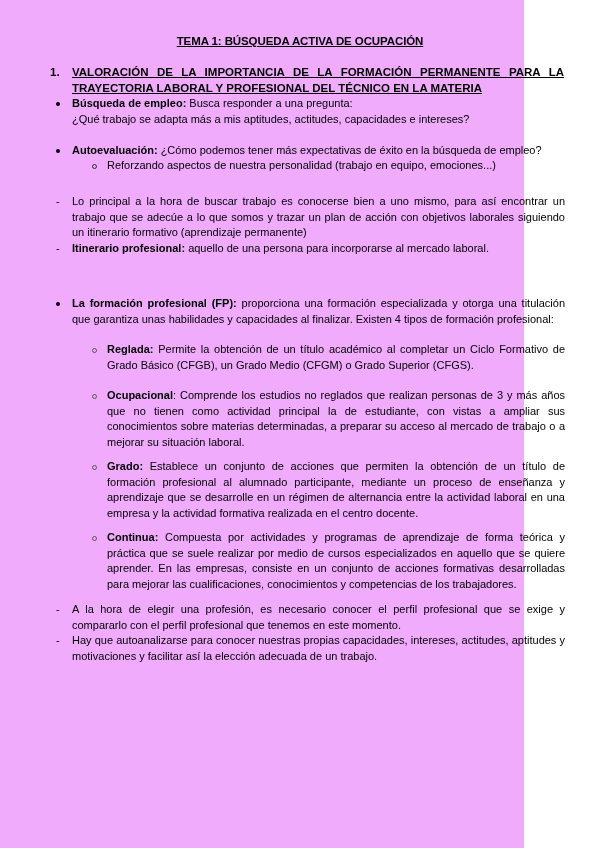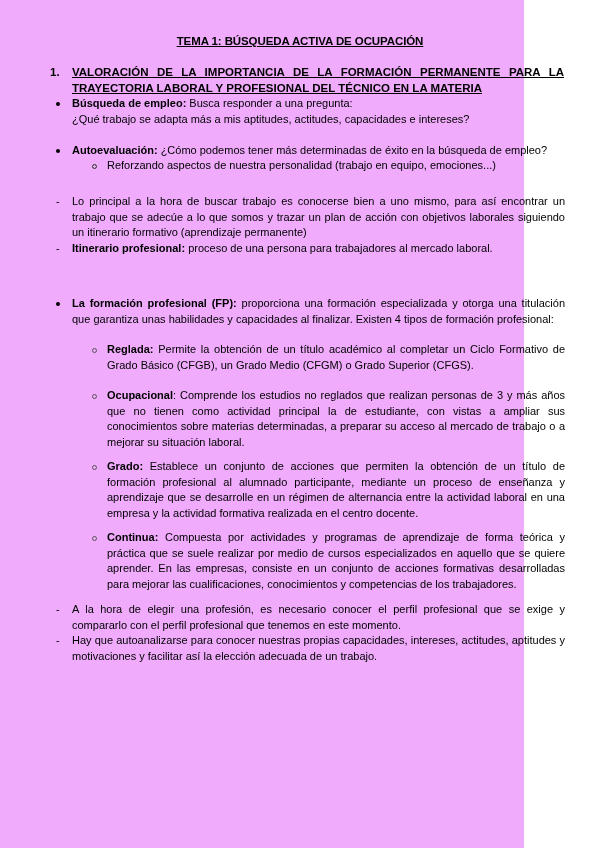--- a/index.html
+++ b/index.html
@@ -36,39 +36,39 @@
 
   <div class="blk" style="top:96px;">
     <div class="row">
       <span class="mark dot"></span>
       <span class="b">Búsqueda de empleo:</span><span> Busca responder a una pregunta:</span><br>
       <span>¿Qué trabajo se adapta más a mis aptitudes, actitudes, capacidades e intereses?</span>
     </div>
     <div class="gap"></div>
     <div class="row">
       <span class="mark dot"></span>
-      <span class="b">Autoevaluación:</span><span> ¿Cómo podemos tener más determinadas de éxito en la búsqueda de empleo?</span>
+      <span class="b">Autoevaluación:</span><span> ¿Cómo podemos tener más expectativas de éxito en la búsqueda de empleo?</span>
     </div>
     <div class="sub">
       <span class="circ"></span>
     </div>
     <div class="sub">
       <span class="circ"></span>
       <span>Reforzando aspectos de nuestra personalidad (trabajo en equipo, emociones...)</span>
     </div>
   </div>
 
   <div class="blk" style="top:194px;">
     <div class="row j">
       <span class="mark dash"></span>
       <span>Lo principal a la hora de buscar trabajo es conocerse bien a uno mismo, para así encontrar un trabajo que se adecúe a lo que somos y trazar un plan de acción con objetivos laborales siguiendo un itinerario formativo (aprendizaje permanente)</span>
     </div>
     <div class="row">
       <span class="mark dash"></span>
-      <span class="b">Itinerario profesional:</span><span> proceso de una persona para trabajadores al mercado laboral.</span>
+      <span class="b">Itinerario profesional:</span><span> aquello de una persona para incorporarse al mercado laboral.</span>
     </div>
   </div>
 
   <div class="blk" style="top:296px;">
     <div class="row j">
       <span class="mark dot"></span>
       <span class="b">La formación profesional (FP):</span><span> proporciona una formación especializada y otorga una titulación que garantiza unas habilidades y capacidades al finalizar. Existen 4 tipos de formación profesional:</span>
     </div>
   </div>
 

